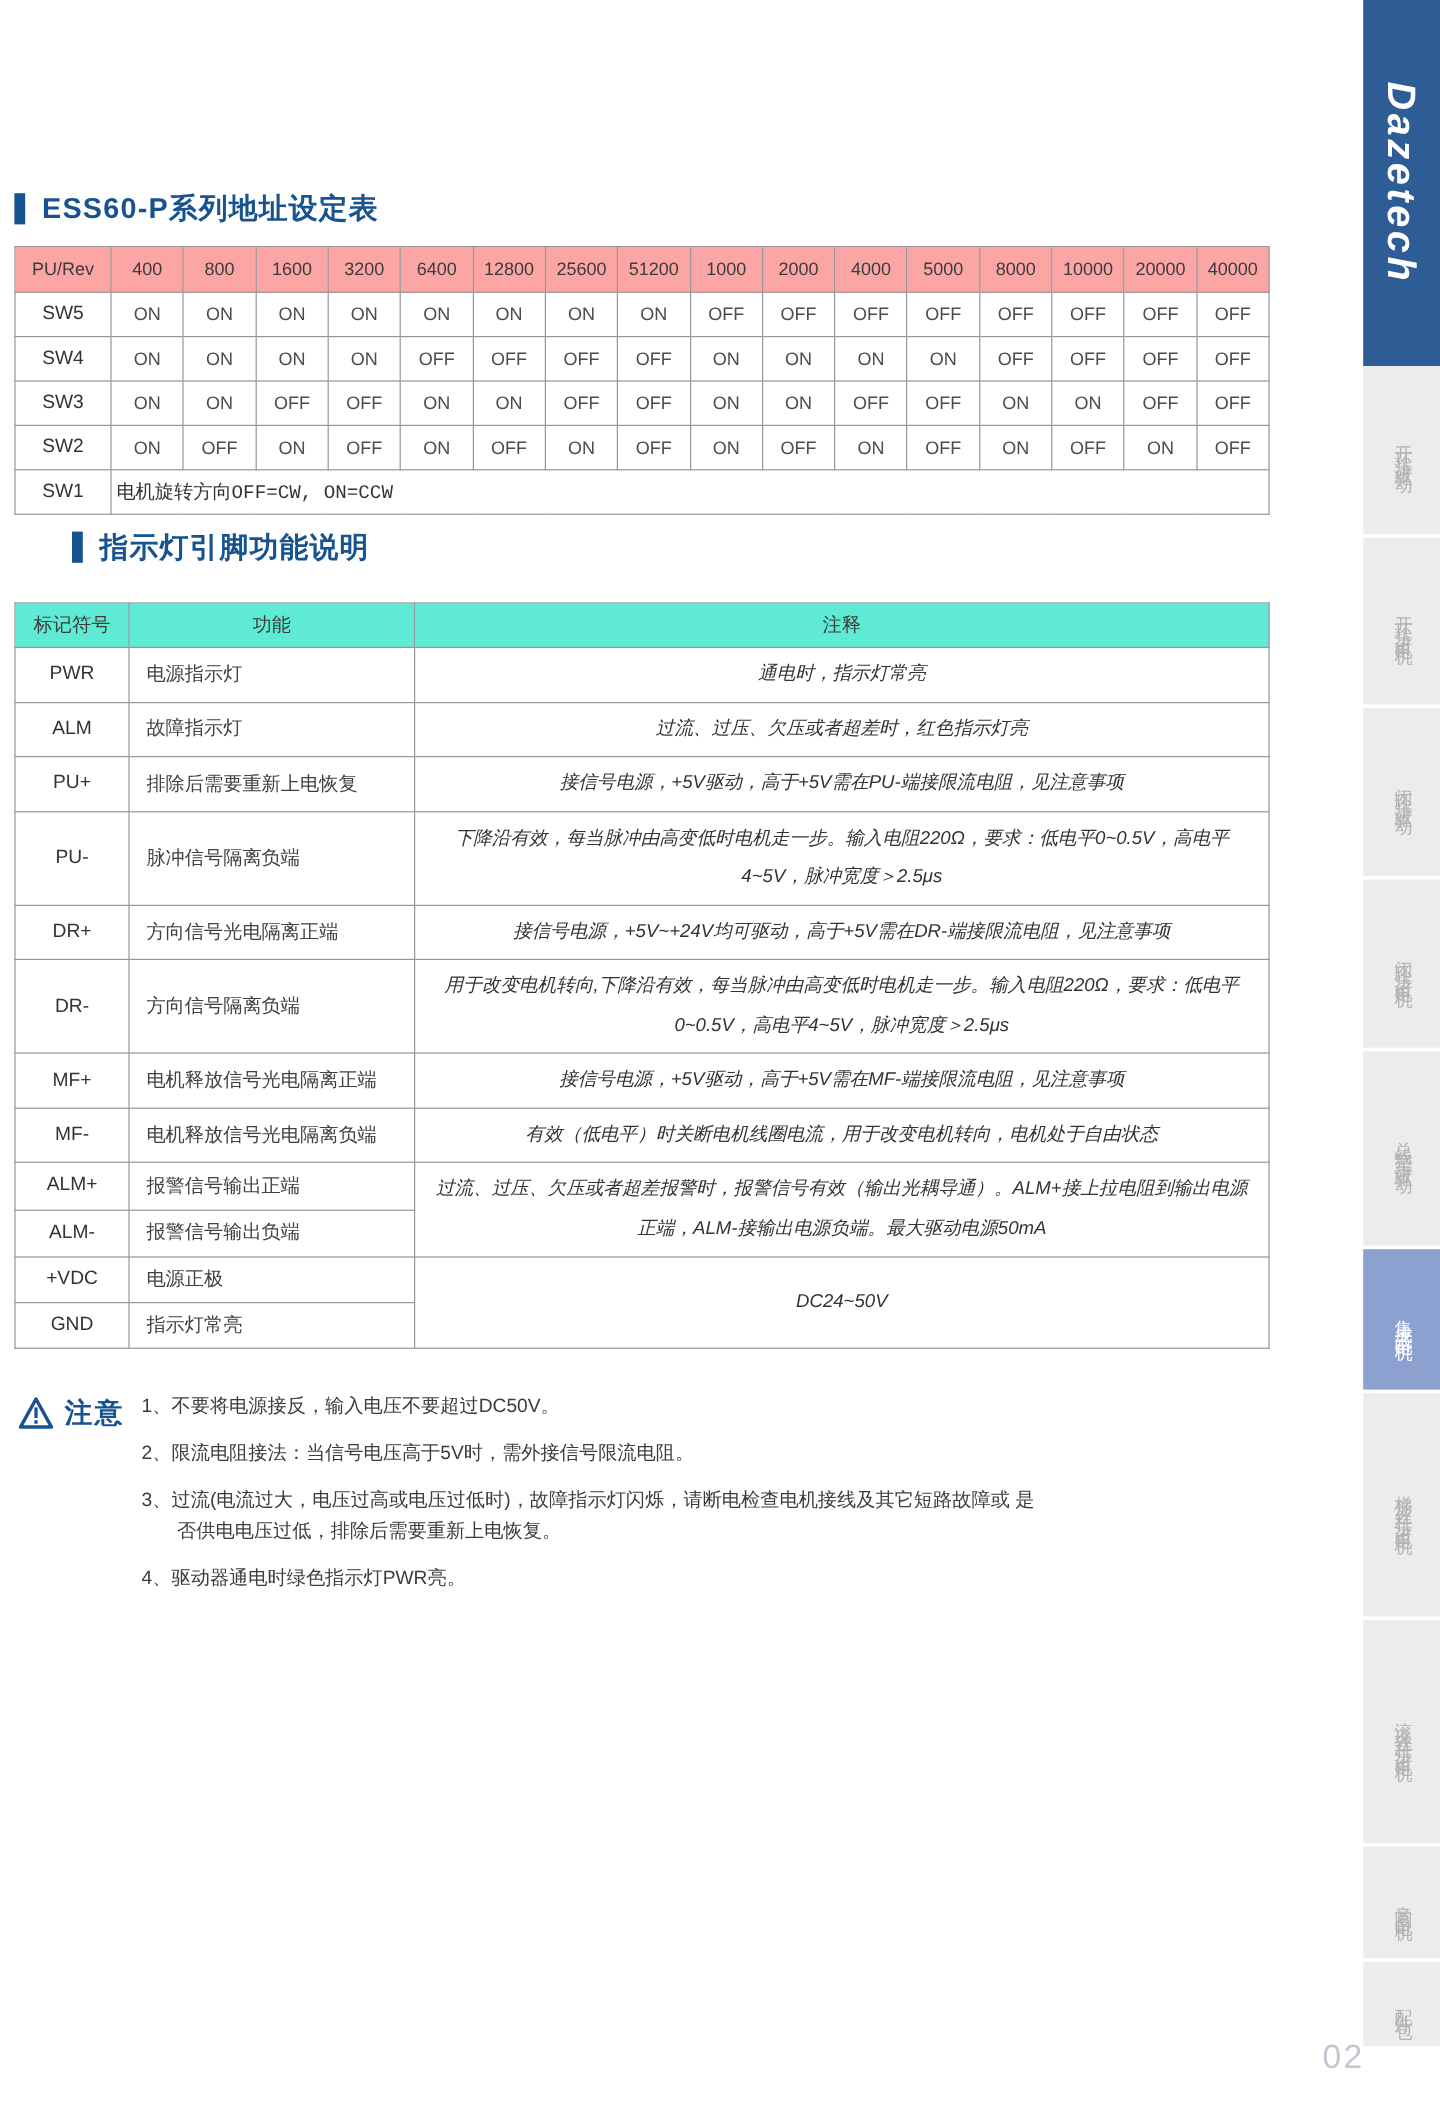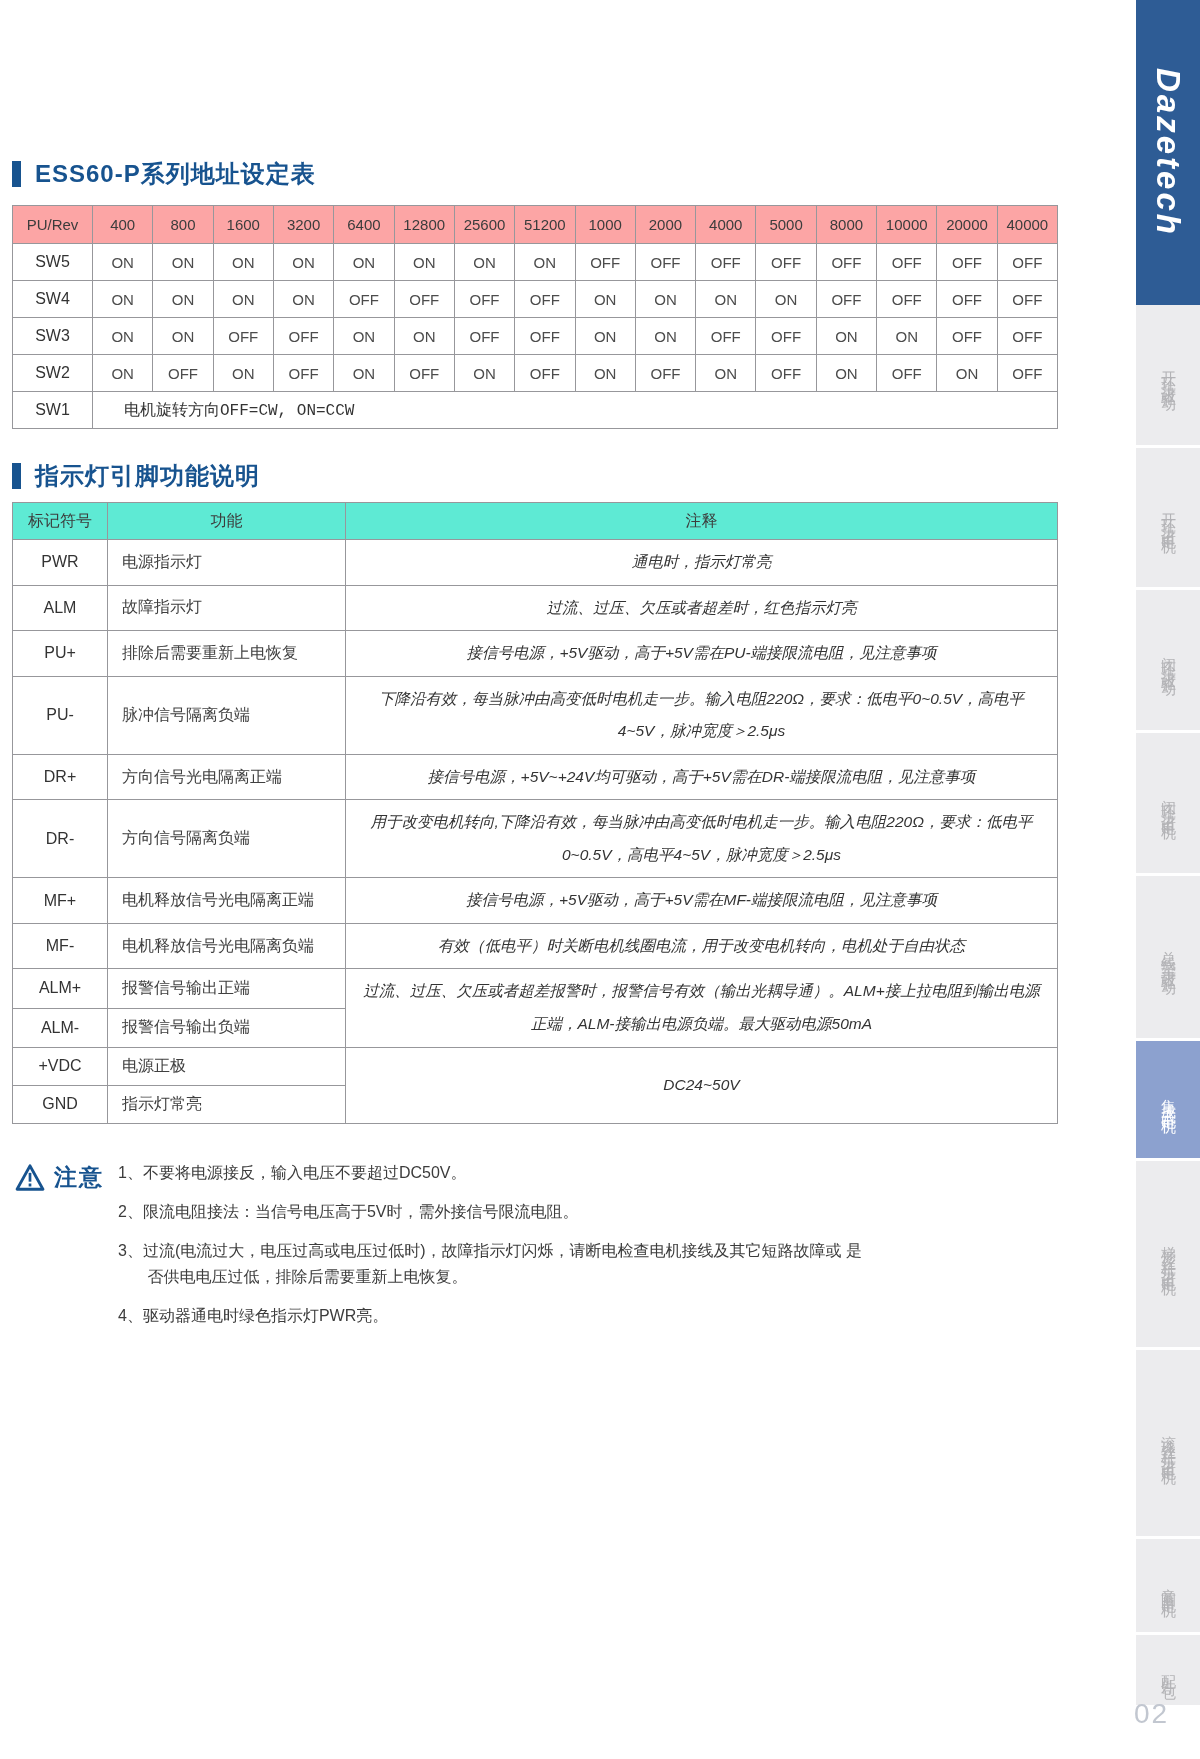--- a/index.html
+++ b/index.html
@@ -12,21 +12,21 @@
   .sec-text{font-size:24px;font-weight:bold;color:#17538F;letter-spacing:1px;}
 
   
   table{border-collapse:collapse;table-layout:fixed;background:#fff;}
   th,td{border:1px solid #97979b;font-weight:normal;}
 
   .dip{position:absolute;left:12px;top:205px;width:1046px;}
   .dip th,.dip td{text-align:center;font-size:15px;color:#4c4c4c;height:36px;padding:0;}
   .dip thead th{background:#fca5a5;height:37px;color:#3c3c3c;}
   .dip .rowlab{font-size:16px;color:#333;}
-  .dip .sw1txt{text-align:left;padding-left:31px;font-size:16px;color:#333;
+  .dip .sw1txt{text-align:left;padding-left:4px;font-size:16px;color:#333;
                font-family:"Liberation Mono","DejaVu Sans Mono",monospace;}
 
   .led{position:absolute;left:12px;top:502px;width:1046px;}
   .led thead th{background:#5eead4;height:34px;text-align:center;font-size:16px;color:#3c3c3c;}
   .led .sym{ text-align:center;font-size:16px;color:#333;}
   .led .func{text-align:left;padding:6px 6px 6px 14px;font-size:16px;color:#404040;}
   .led .note{text-align:center;padding:6px 10px;font-size:15.5px;line-height:2.1;color:#333;font-style:italic;}
 
   
   .notice{position:absolute;left:15px;top:1160px;width:1000px;}
@@ -43,21 +43,21 @@
   .logo-text{writing-mode:vertical-rl;color:#fff;font-size:33px;font-weight:bold;
              font-style:italic;letter-spacing:3px;}
   .side-items{position:absolute;top:305px;left:0;width:64px;height:1400px;
               display:flex;flex-direction:column;gap:3px;}
   .side-item{background:#ececee;display:flex;align-items:center;justify-content:center;}
   .side-item span{writing-mode:vertical-rl;text-orientation:upright;font-size:15px;
                   letter-spacing:5px;color:#b3b3b6;}
   .side-item.active{background:#8CA1CF;}
   .side-item.active span{color:#ffffff;}
 
-  .pagenum{position:absolute;left:1134px;top:1698px;font-size:28px;color:#c2c7d0;
+  .pagenum{position:absolute;left:1102px;top:1698px;font-size:28px;color:#c2c7d0;
            letter-spacing:2px;}
 </style>
 </head>
 <body>
 
 <div id="page">
 
   <div class="sec-title" style="top:158px;">
     <span class="sec-bar"></span>
     <span class="sec-text">ESS60-P系列地址设定表</span>
@@ -181,21 +181,21 @@
           <td>ON</td>
           <td>OFF</td>
         </tr>
         <tr>
           <th class="rowlab">SW1</th>
           <td colspan="16" class="sw1txt">电机旋转方向OFF=CW, ON=CCW</td>
         </tr>
       </tbody>
   </table>
 
-  <div class="sec-title" style="top:460px;">
+  <div class="sec-title" style="top:440px;margin-left:48px;">
     <span class="sec-bar"></span>
     <span class="sec-text">指示灯引脚功能说明</span>
   </div>
 
   <table class="led" id="led-table">
     <colgroup>
       <col style="width:95px;">
         <col style="width:238px;">
         <col>
     </colgroup>

